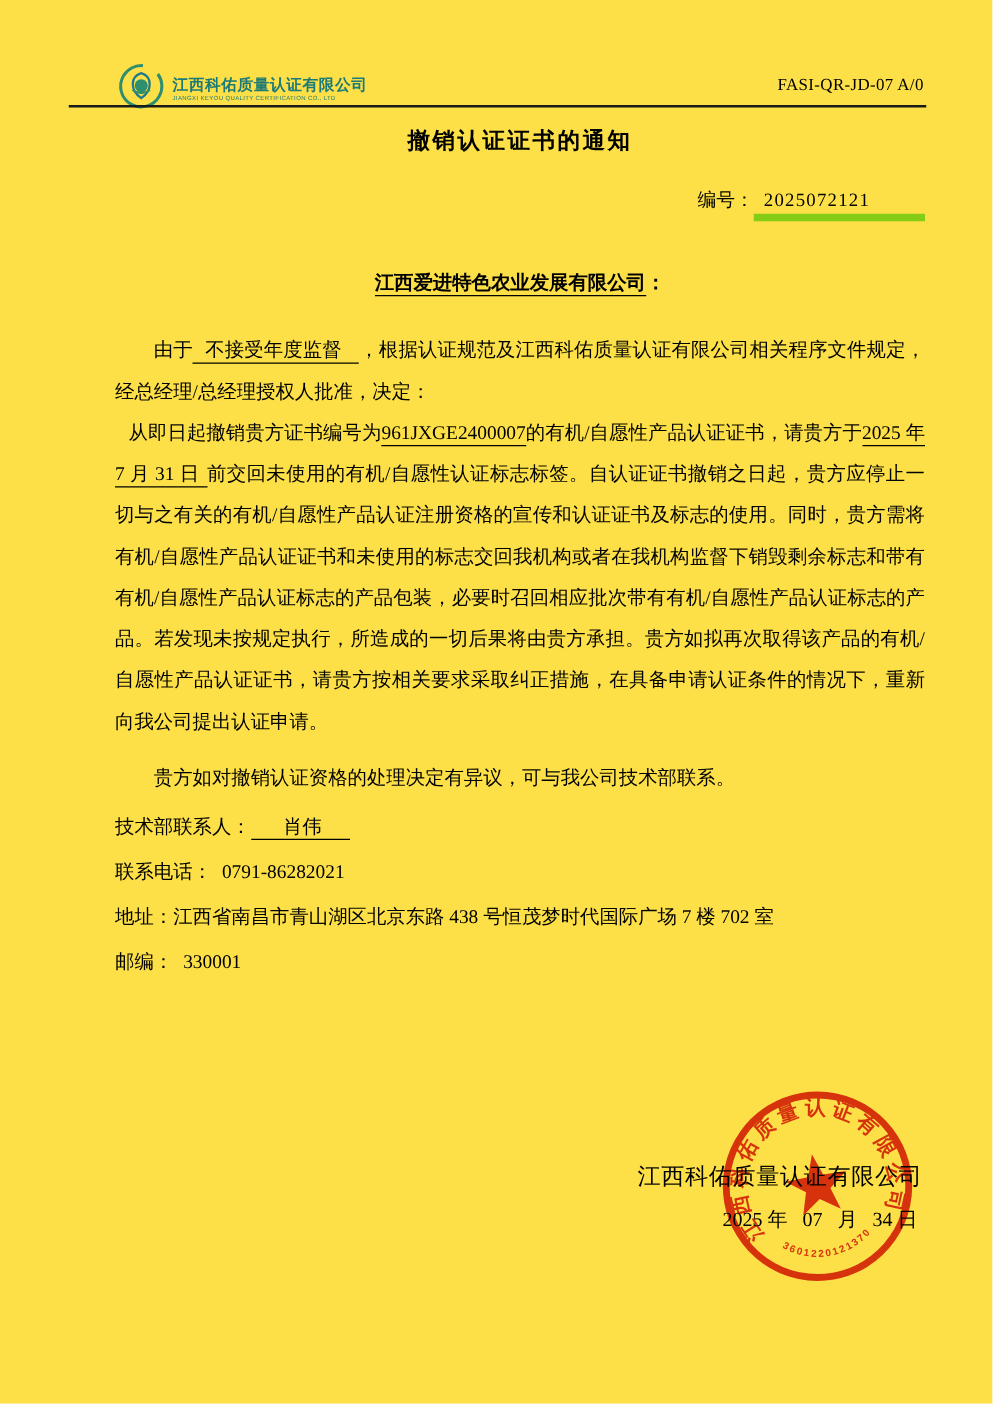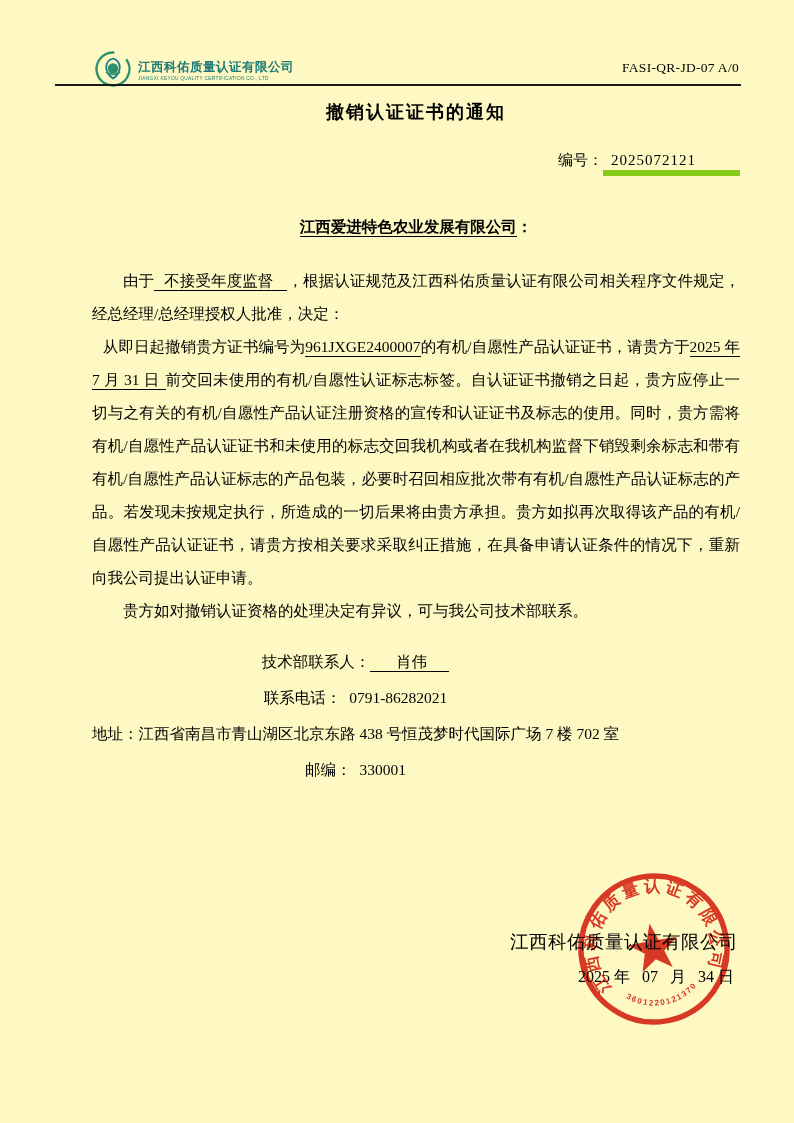--- a/index.html
+++ b/index.html
@@ -1,21 +1,21 @@
 <!DOCTYPE html>
 <html><head>
 <meta charset="utf-8">
 <style>
   * { margin:0; padding:0; box-sizing:border-box; }
   html,body { background:#ffffff; }
   body {
     width:794px; height:1123px; position:relative; overflow:hidden;
     font-family:"Liberation Serif","DejaVu Serif",serif; color:#000;
   }
-  .page { position:absolute; inset:0; background:#fef9c3; }
+  .page { position:absolute; inset:0; background:#fde047; }
 
   
   .logo { position:absolute; left:94px; top:50px; display:flex; align-items:center; gap:6px; }
   .logo-txt { display:flex; flex-direction:column; line-height:1.15; }
   .logo-cn { font-family:"Liberation Sans","DejaVu Sans",sans-serif; font-weight:bold;
              font-size:12.5px; color:#1c7a77; letter-spacing:.5px; }
   .logo-en { font-family:"Liberation Sans","DejaVu Sans",sans-serif; font-size:4.8px;
              color:#1c7a77; letter-spacing:.3px; margin-top:2px; }
   .doc-code { position:absolute; top:60px; right:55px; font-size:13.5px; letter-spacing:.3px; }
   .header-rule { position:absolute; left:55px; right:53px; top:84px; height:0;
@@ -27,28 +27,28 @@
   .doc-no { position:absolute; top:151px; right:54px; font-size:15px; }
   .doc-no .val { border-bottom:6px solid #84cc16; padding:0 44px 2px 8px; letter-spacing:1px; }
 
   
   .body-text { position:absolute; top:210px; left:92px; width:648px;
                font-size:15.5px; line-height:33px; text-align:justify; text-justify:inter-character; }
   .recipient { font-weight:bold; text-align:center; }
   .recipient .name { border-bottom:1.5px solid #000; padding-bottom:1px; }
   .para-due { text-indent:2em; margin-top:21px; }
   .para-decision { text-indent:0.7em; }
-  .para-objection { text-indent:2em; }
+  .para-objection { text-indent:2em; margin-top:12px; }
   .u { border-bottom:1px solid #000; padding-bottom:1px; }
   .u-reason { padding:0 14px 1px 10px; }
   .u-deadline { padding-right:6px; }
 
   
   .contact { position:absolute; top:644px; left:92px; font-size:15.5px; }
-  .contact .row { line-height:36px;text-align:center; }
+  .contact .row { line-height:36px; }
   .contact .name-u { border-bottom:1px solid #000; padding:0 22px 1px 26px; }
   .contact .val { margin-left:8px;margin-top:32px; }
 
   
   .signature { position:absolute; top:924px; right:56px; text-align:right; z-index:1; }
   .sig-company { font-size:18.5px; line-height:36px; letter-spacing:.5px; }
   .sig-date { font-size:16px; line-height:33px; white-space:pre; padding-right:4px; }
   .stamp { position:absolute; left:572px; top:867px; width:164px; height:164px;
            z-index:2; opacity:.92; mix-blend-mode:multiply; }
 </style>

